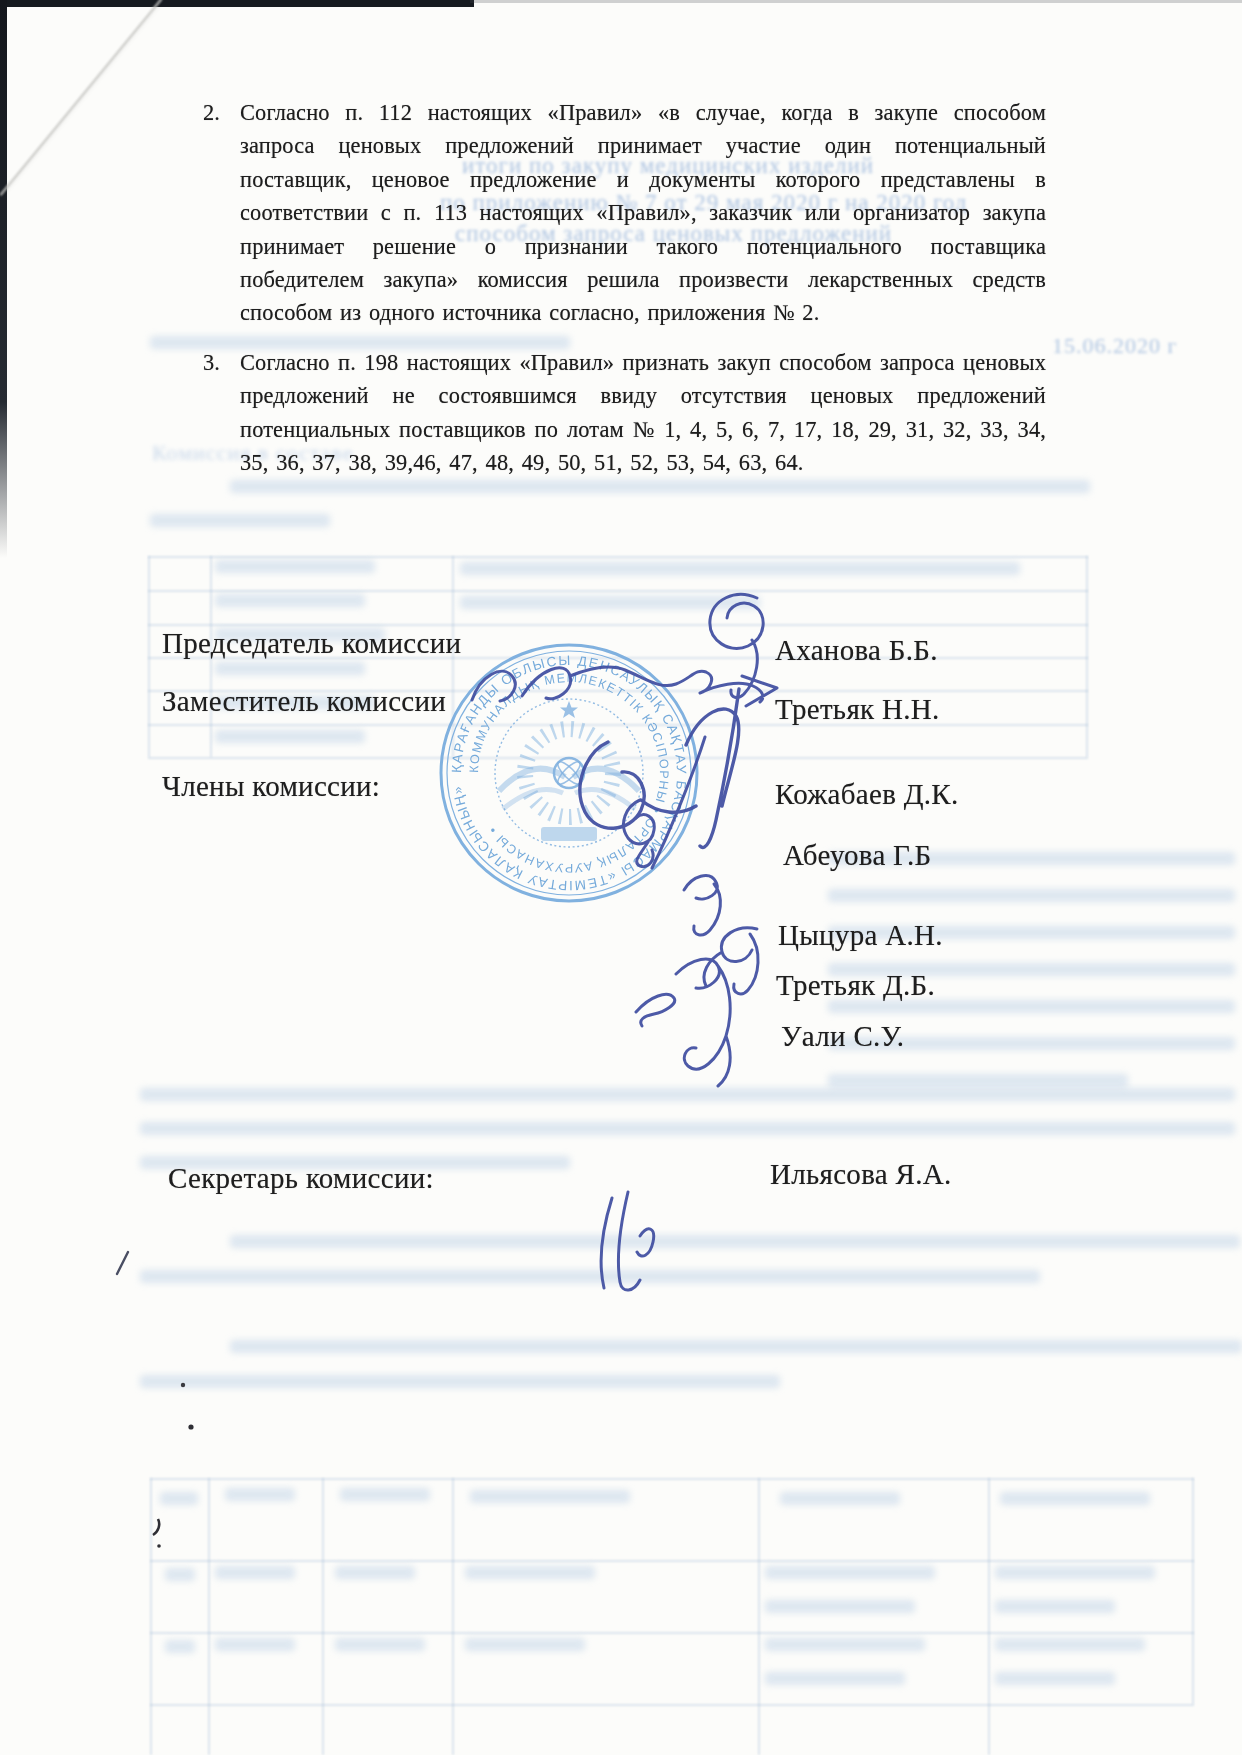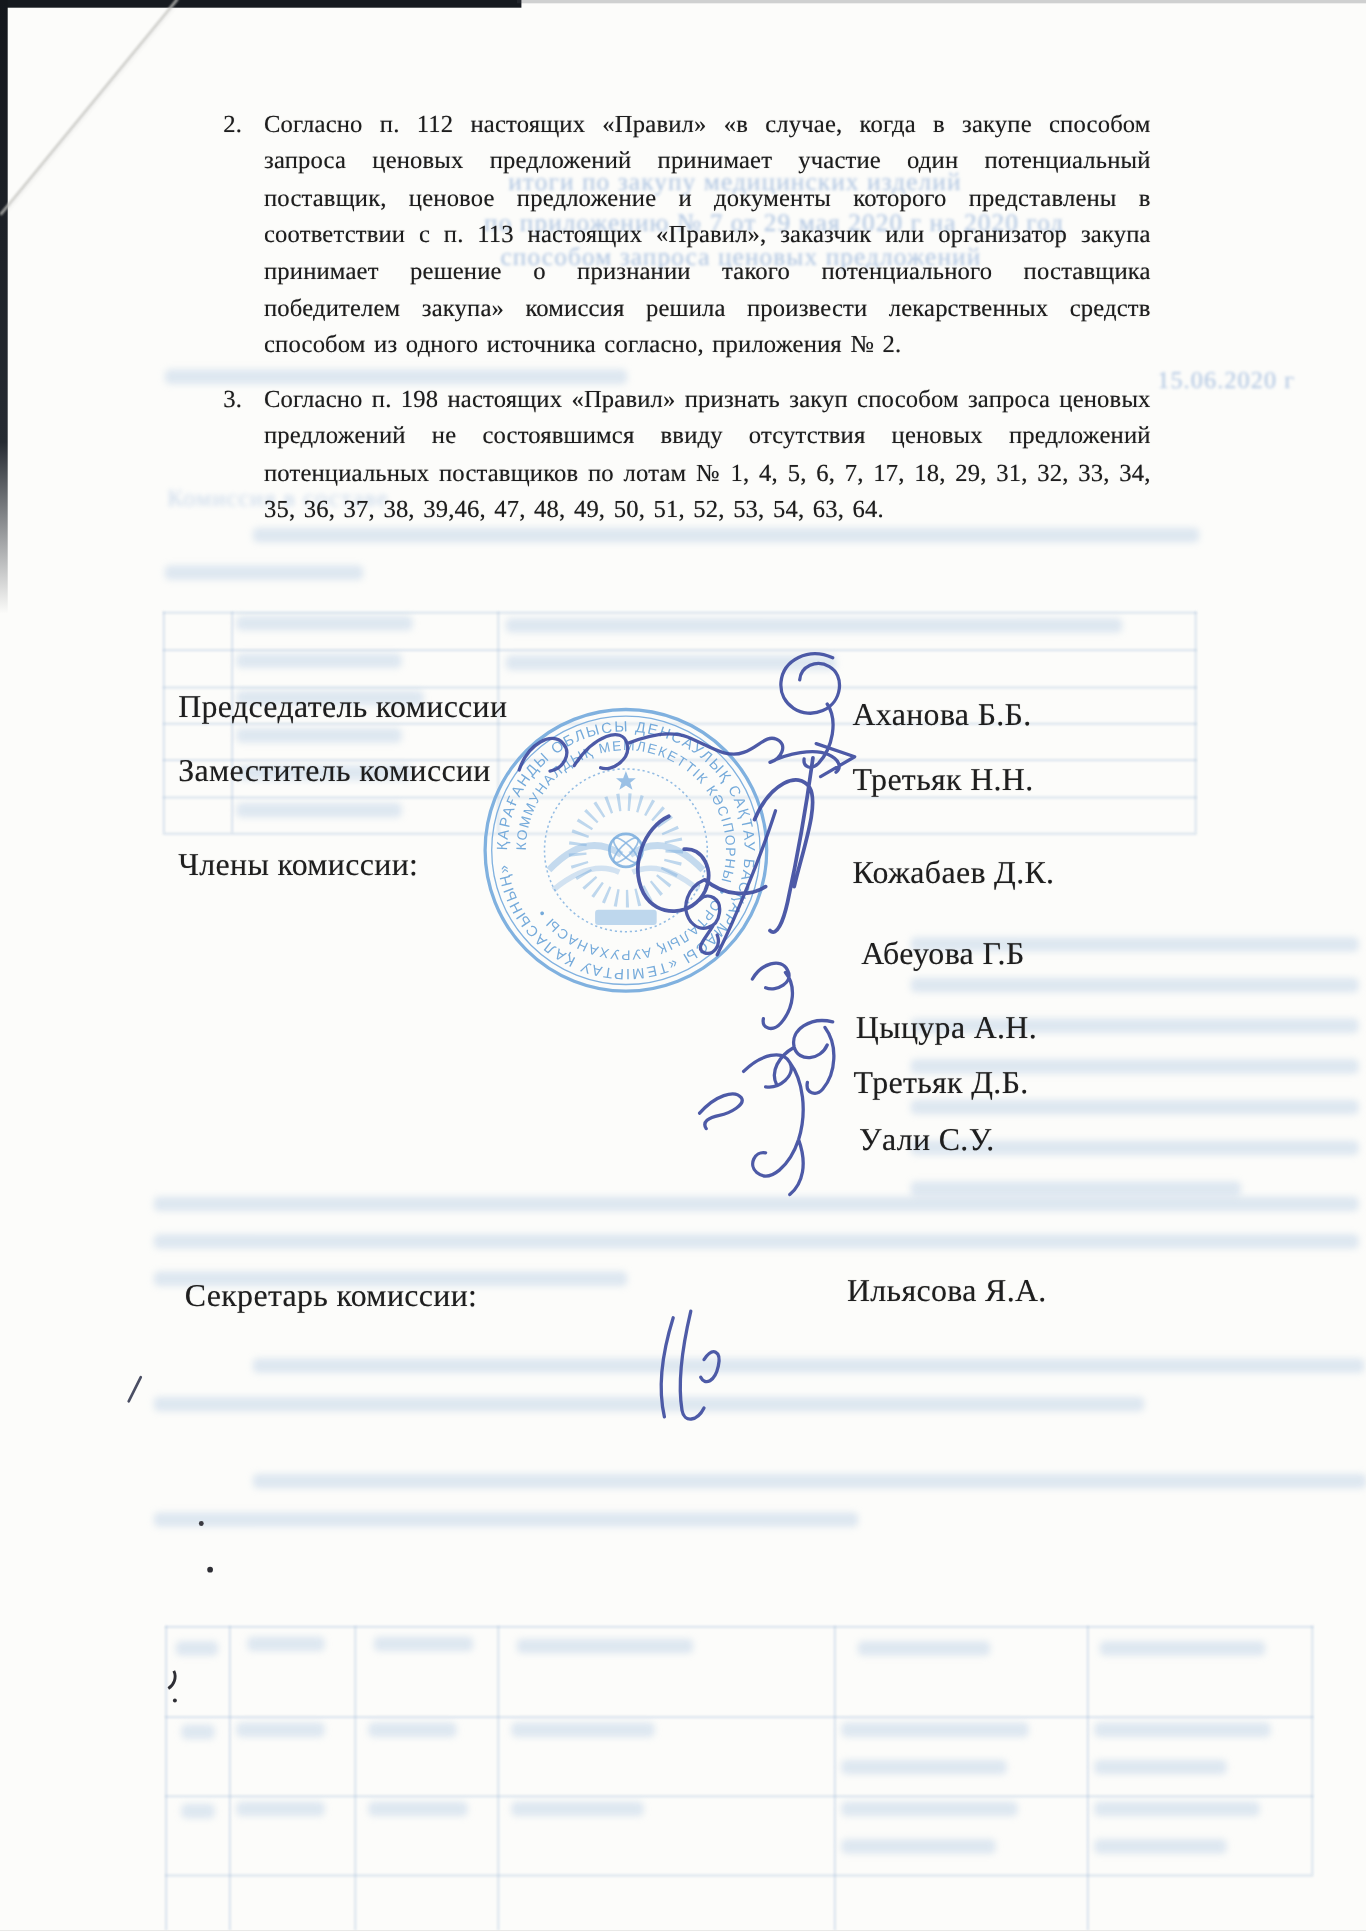--- a/index.html
+++ b/index.html
@@ -129,21 +129,21 @@
   </div>
 
   <div class="slabel" style="left:162px;top:627px;">Председатель комиссии</div>
   <div class="slabel" style="left:162px;top:685px;">Заместитель комиссии</div>
   <div class="slabel" style="left:162px;top:770px;">Члены комиссии:</div>
   <div class="slabel" style="left:168px;top:1162px;">Секретарь комиссии:</div>
 
   <div class="sname" style="left:775px;top:634px;">Аханова Б.Б.</div>
   <div class="sname" style="left:775px;top:693px;">Третьяк Н.Н.</div>
   <div class="sname" style="left:775px;top:778px;">Кожабаев Д.К.</div>
-  <div class="sname" style="left:783px;top:839px;margin-top:12px;">Абеуова Г.Б</div>
+  <div class="sname" style="left:783px;top:839px;">Абеуова Г.Б</div>
   <div class="sname" style="left:778px;top:919px;">Цыцура А.Н.</div>
   <div class="sname" style="left:776px;top:969px;">Третьяк Д.Б.</div>
   <div class="sname" style="left:781px;top:1020px;">Уали С.У.</div>
   <div class="sname" style="left:770px;top:1158px;">Ильясова Я.А.</div>
 
   <svg class="stamp-svg" width="264" height="264" viewBox="0 0 264 264">
     <defs>
       <path id="ring1" d="M132,132 m-108,0 a108,108 0 1,1 216,0 a108,108 0 1,1 -216,0"></path>
       <path id="ring2" d="M132,132 m-91,0 a91,91 0 1,1 182,0 a91,91 0 1,1 -182,0"></path>
     </defs>

